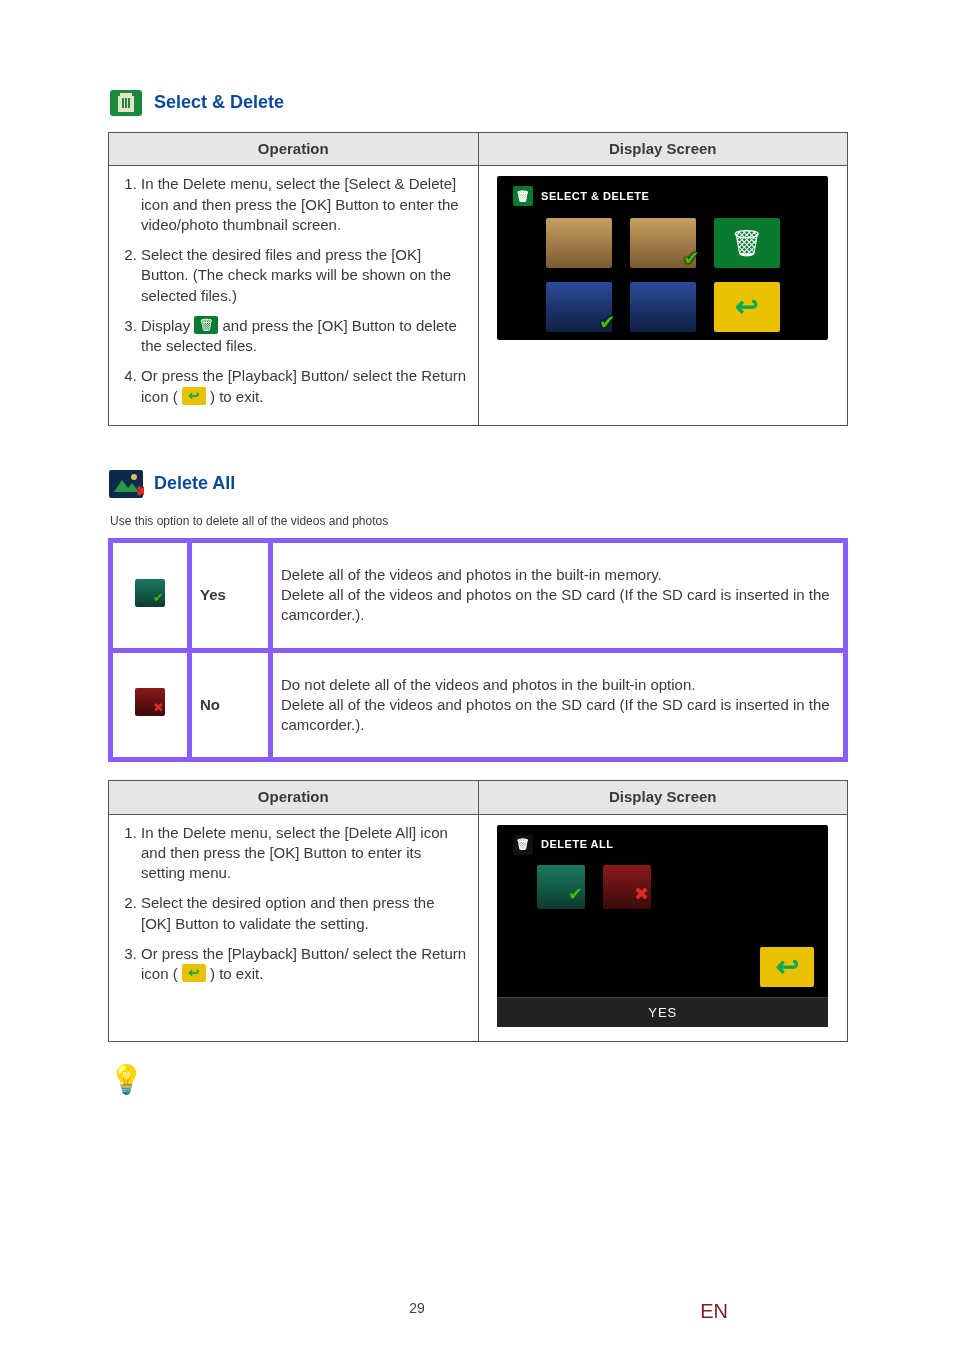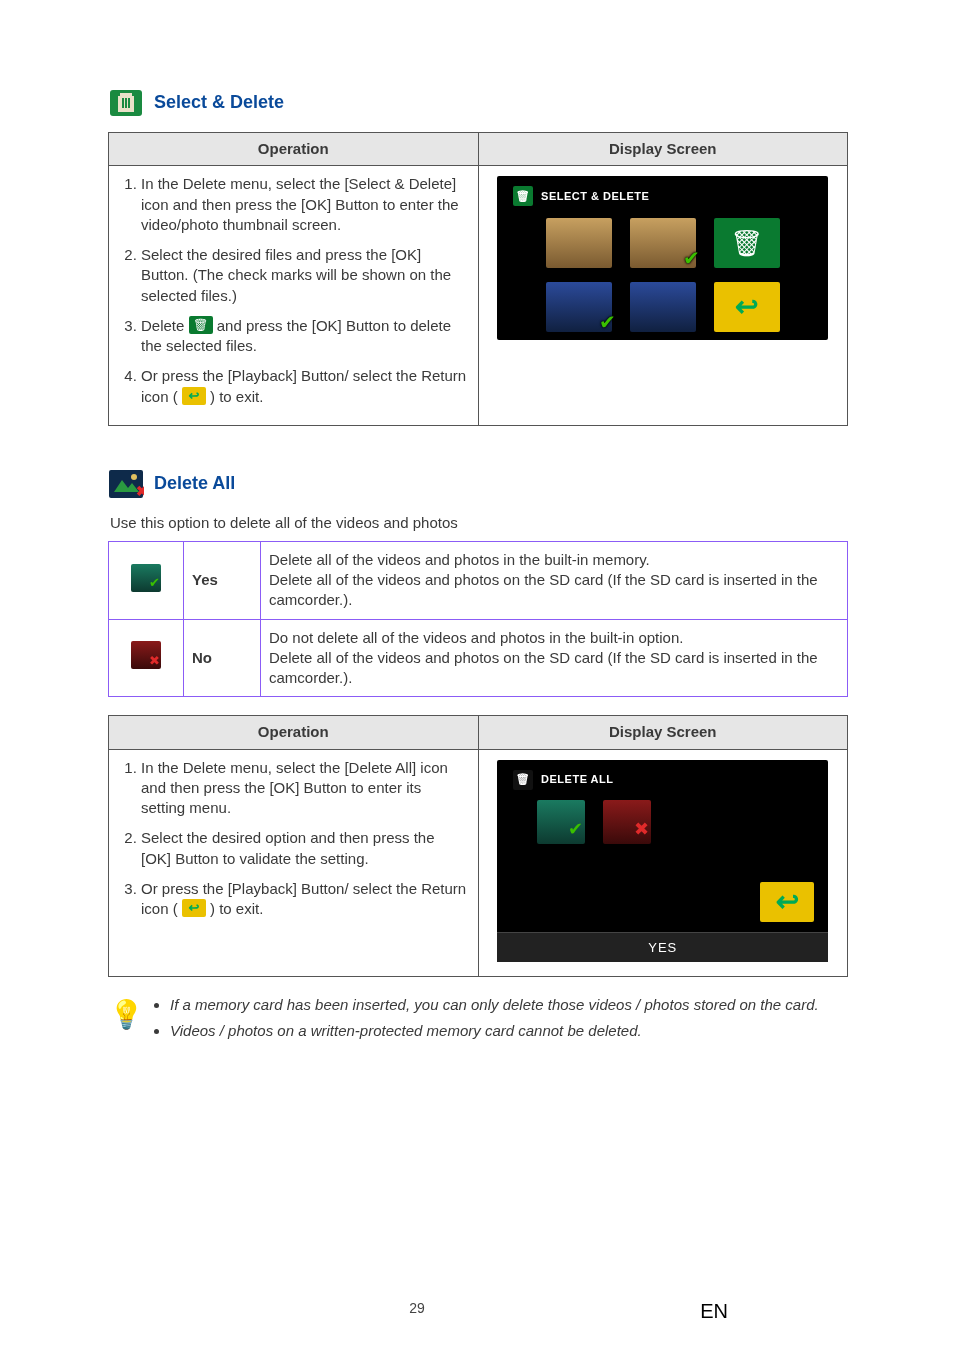--- a/index.html
+++ b/index.html
@@ -36,38 +36,38 @@
   .thumb.returnbig::after{content:"↩"; color:#0a5; font-size:28px; font-weight:bold;}
   .ds-deleteall .opt-row{ display:flex; justify-content:flex-start; gap:18px; padding:4px 0 10px 40px;}
   .opt{ width:48px; height:44px; background:#155; border-radius:2px; position:relative; display:flex; align-items:flex-end; justify-content:flex-end; font-size:18px;}
   .opt.yes{ background:linear-gradient(#1a7a60,#0d3a30);}
   .opt.yes::after{content:"✔"; color:#3ac000; margin:2px;}
   .opt.no{ background:linear-gradient(#8a1a1a,#3a0a0a);}
   .opt.no::after{content:"✖"; color:#e02a2a; margin:2px;}
   .ds-deleteall .ret-row{ display:flex; justify-content:flex-end; padding:28px 14px 6px;}
   .ds-deleteall .ret-row .thumb{ width:54px; height:40px;}
   .ds-deleteall .yesbar{ background:#222; text-align:center; padding:6px 0; font-size:13px; letter-spacing:1px; border-top:1px solid #444; margin-top:4px;}
-  .subcaption{ font-size:15px; margin: 8px 0 10px 2px; }
+  .subcaption{ font-size:12px; margin: 8px 0 10px 2px; }
   table.desc{ border-collapse:collapse; width:100%; table-layout:fixed; margin-bottom:18px;}
-  table.desc td{ border:1px solid #8b5cf6; vertical-align:middle; padding:8px 8px; font-size:15px; line-height:1.35;}
+  table.desc td{ border:5px solid #8b5cf6; vertical-align:middle; padding:22px 8px; font-size:15px; line-height:1.35;}
   table.desc td.icon-cell{ width:58px; text-align:center;}
   table.desc td.label-cell{ width:60px; font-weight:bold;}
   .desc-icon{ display:inline-block; width:30px; height:28px; background:linear-gradient(#8a1a1a,#3a0a0a); border-radius:2px; position:relative;}
   .desc-icon.yes{ background:linear-gradient(#1a7a60,#0d3a30);}
   .desc-icon.yes::after, .desc-icon.no::after{ position:absolute; right:1px; bottom:0; font-size:13px;}
   .desc-icon.yes::after{content:"✔"; color:#3ac000;}
   .desc-icon.no::after{content:"✖"; color:#e02a2a;}
   .note-block{ display:flex; align-items:flex-start; margin-top:18px;}
   .note-icon{ width:38px; height:38px; flex:0 0 auto; margin-right:6px; display:flex; align-items:center; justify-content:center; font-size:28px;}
   .note-body h3{ margin:2px 0 4px; font-size:17px; font-style:italic; font-weight:bold; color:#0a4a9a;}
   .note-body ul{ margin:0; padding-left:18px; list-style-type: disc;}
   .note-body li{ font-style:italic; font-size:15px; line-height:1.35; margin-bottom:6px; color:#3a3a3a;}
   .footer{ position:absolute; bottom:34px; left:0; width:834px; display:flex; justify-content:center; font-size:14px; color:#444;}
   .footer .pn{ }
-  .footer .lang{ position:absolute; right:106px; font-size:20px; color:#000000;}
+  .footer .lang{ position:absolute; right:106px; font-size:20px; color:#7f1d1d;}
   .gap{ height:40px;}
 </style>
 </head>
 <body>
 
 <div class="page">
 
   <div class="section-header">
     <span class="hicon">
       <svg viewBox="0 0 36 36" width="36" height="36">
@@ -87,21 +87,21 @@
         <tr>
       <th class="op-col">Operation</th>
       <th class="ds-col">Display Screen</th>
     </tr>
     <tr>
       <td class="op-col">
         <div class="op-body">
           <ol class="steps">
             <li>In the Delete menu, select the [Select &amp; Delete] icon and then press the [OK] Button to enter the video/photo thumbnail screen.</li>
             <li>Select the desired files and press the [OK] Button. (The check marks will be shown on the selected files.)</li>
-            <li><span>Delete </span><span class="inline-icon trash"></span><span> and press the [OK] Button to delete the selected files.</span></li>
+            <li><span>Display </span><span class="inline-icon trash"></span><span> and press the [OK] Button to delete the selected files.</span></li>
             <li><span>Or press the [Playback] Button/ select the Return icon ( </span><span class="inline-icon return"></span><span> ) to exit.</span></li>
           </ol>
         </div>
       </td>
       <td class="ds-col">
         <div class="ds">
           <div class="ds-title">
                 <span class="t-icon">🗑</span>
                 <span>SELECT &amp; DELETE</span>
               </div>
@@ -190,24 +190,20 @@
           <div class="yesbar">YES</div>
         </div>
       </td>
     </tr>
   </tbody>
     </table>
 
   <div class="note-block">
     <span class="note-icon">💡</span>
     <div class="note-body">
-      <ul>
-        <li>If a memory card has been inserted, you can only delete those videos / photos stored on the card.</li>
-        <li>Videos / photos on a written-protected memory card cannot be deleted.</li>
-      </ul>
     </div>
   </div>
 
   <div class="footer">
     <span class="pn">29</span>
     <span class="lang">EN</span>
   </div>
 
 </div>
 

